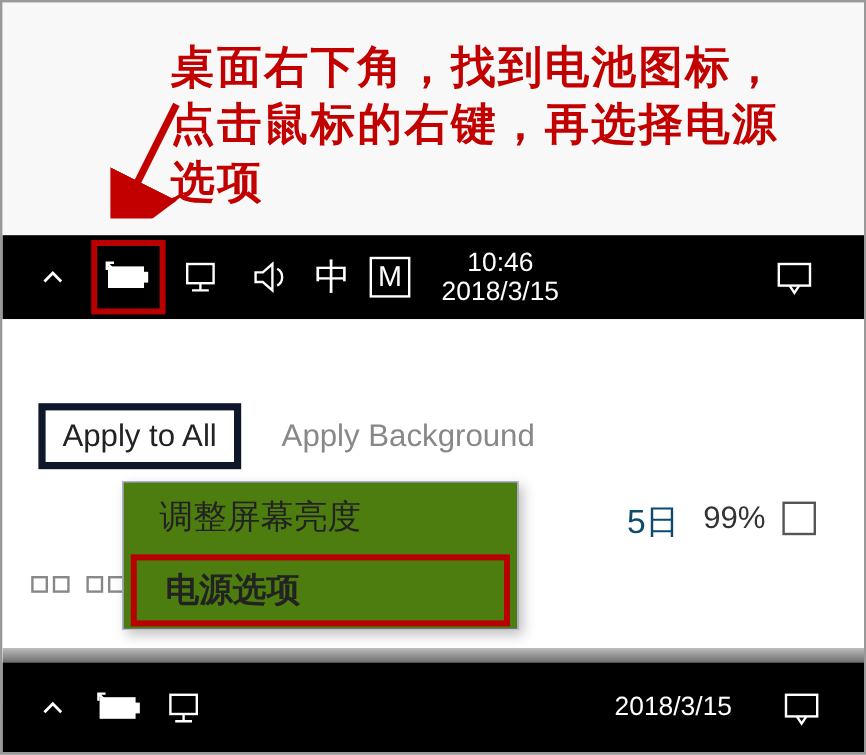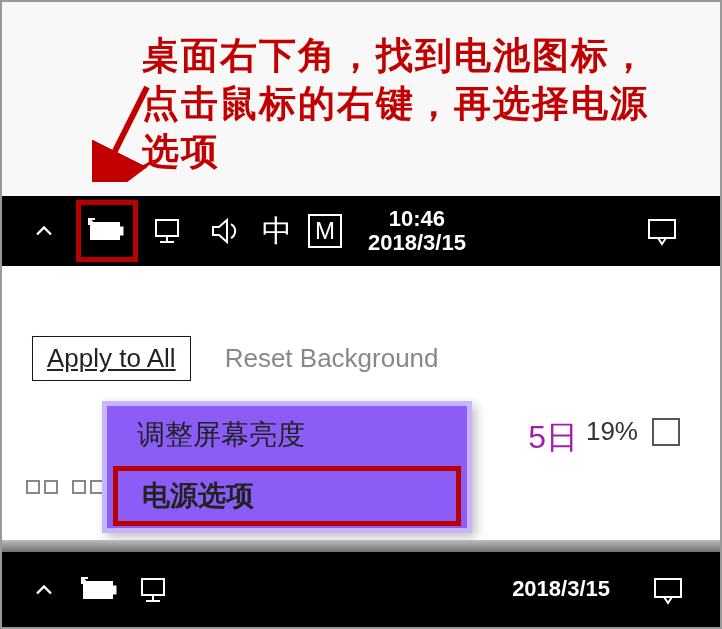--- a/index.html
+++ b/index.html
@@ -51,21 +51,20 @@
     border: 5px solid #b90000;
     padding: 4px;
     margin: 0 4px;
   }
   .datetime {
     color: #fff;
     font-size: 22px;
     text-align: center;
     line-height: 1.1;
     margin: 0 18px;
-    font-weight: bold;
   }
   .ime-char {
     color: #fff;
     font-size: 30px;
     margin: 0 8px;
   }
   .ime-box {
     border: 2px solid #fff;
     width: 34px;
     height: 34px;
@@ -89,30 +88,29 @@
   }
   .ghost-btn {
     font-size: 26px;
     color: #888;
     padding: 6px 14px;
     background: transparent;
     border: none;
   }
   .ghost-btn.primary {
     color: #222;
-    border: 1px solid #0f172a;
-    text-decoration: underline;
+    border: 6px solid #0f172a;
   }
   .context-menu {
     position: absolute;
     top: 135px;
     left: 100px;
-    width: 370px;
-    background: #8b5cf6;
-    border: 5px solid #c4b5fd;
+    width: 330px;
+    background: #4d7c0f;
+    border: 1px solid #c4b5fd;
     box-shadow: 4px 4px 10px rgba(0,0,0,0.25);
   }
   .menu-item {
     padding: 10px 30px;
     font-size: 28px;
     color: #222;
     text-align: left;
   }
   .menu-item.highlight {
     border: 5px solid #b90000;
@@ -126,24 +124,24 @@
     right: 40px;
     top: 150px;
     display: flex;
     align-items: center;
     gap: 14px;
     color: #333;
     font-size: 26px;
   }
   .bg-date {
     position: absolute;
-    right: 142px;
+    right: 154px;
     top: 150px;
-    font-size: 32px;
-    color: #a21caf;
+    font-size: 28px;
+    color: #0c4a6e;
   }
   
   .bottom-bar {
     position: absolute;
     bottom: 0; left: 0; right: 0;
     height: 75px;
     background: #000;
     display: flex;
     align-items: center;
     color: #fff;
@@ -233,38 +231,38 @@
     <svg width="32" height="30" viewBox="0 0 32 30" stroke-width="2">
       <rect x="3" y="4" width="26" height="18"></rect>
       <path d="M12 22 L16 28 L20 22"></path>
     </svg>
   </div>
 </div>
 
 <div class="mid">
   <div class="btn-row">
     <button class="ghost-btn primary">Apply to All</button>
-    <button class="ghost-btn">Reset Background</button>
+    <button class="ghost-btn">Apply Background</button>
   </div>
 
   <div class="bg-date">5日</div>
 
   <div class="bg-left-icons">
     <div class="taskview">
       <div class="sq"></div>
         <div class="sq"></div>
     </div>
     <div class="taskview">
       <div class="sq"></div>
         <div class="sq"></div>
     </div>
   </div>
 
   <div class="bg-side">
-    <span>19%</span>
+    <span>99%</span>
     <span class="fullscreen-icon"></span>
   </div>
 
   <div class="context-menu">
     <div class="menu-item">调整屏幕亮度</div>
     <div class="menu-item highlight">电源选项</div>
   </div>
 </div>
 
 <div class="pre-bottom"></div>

